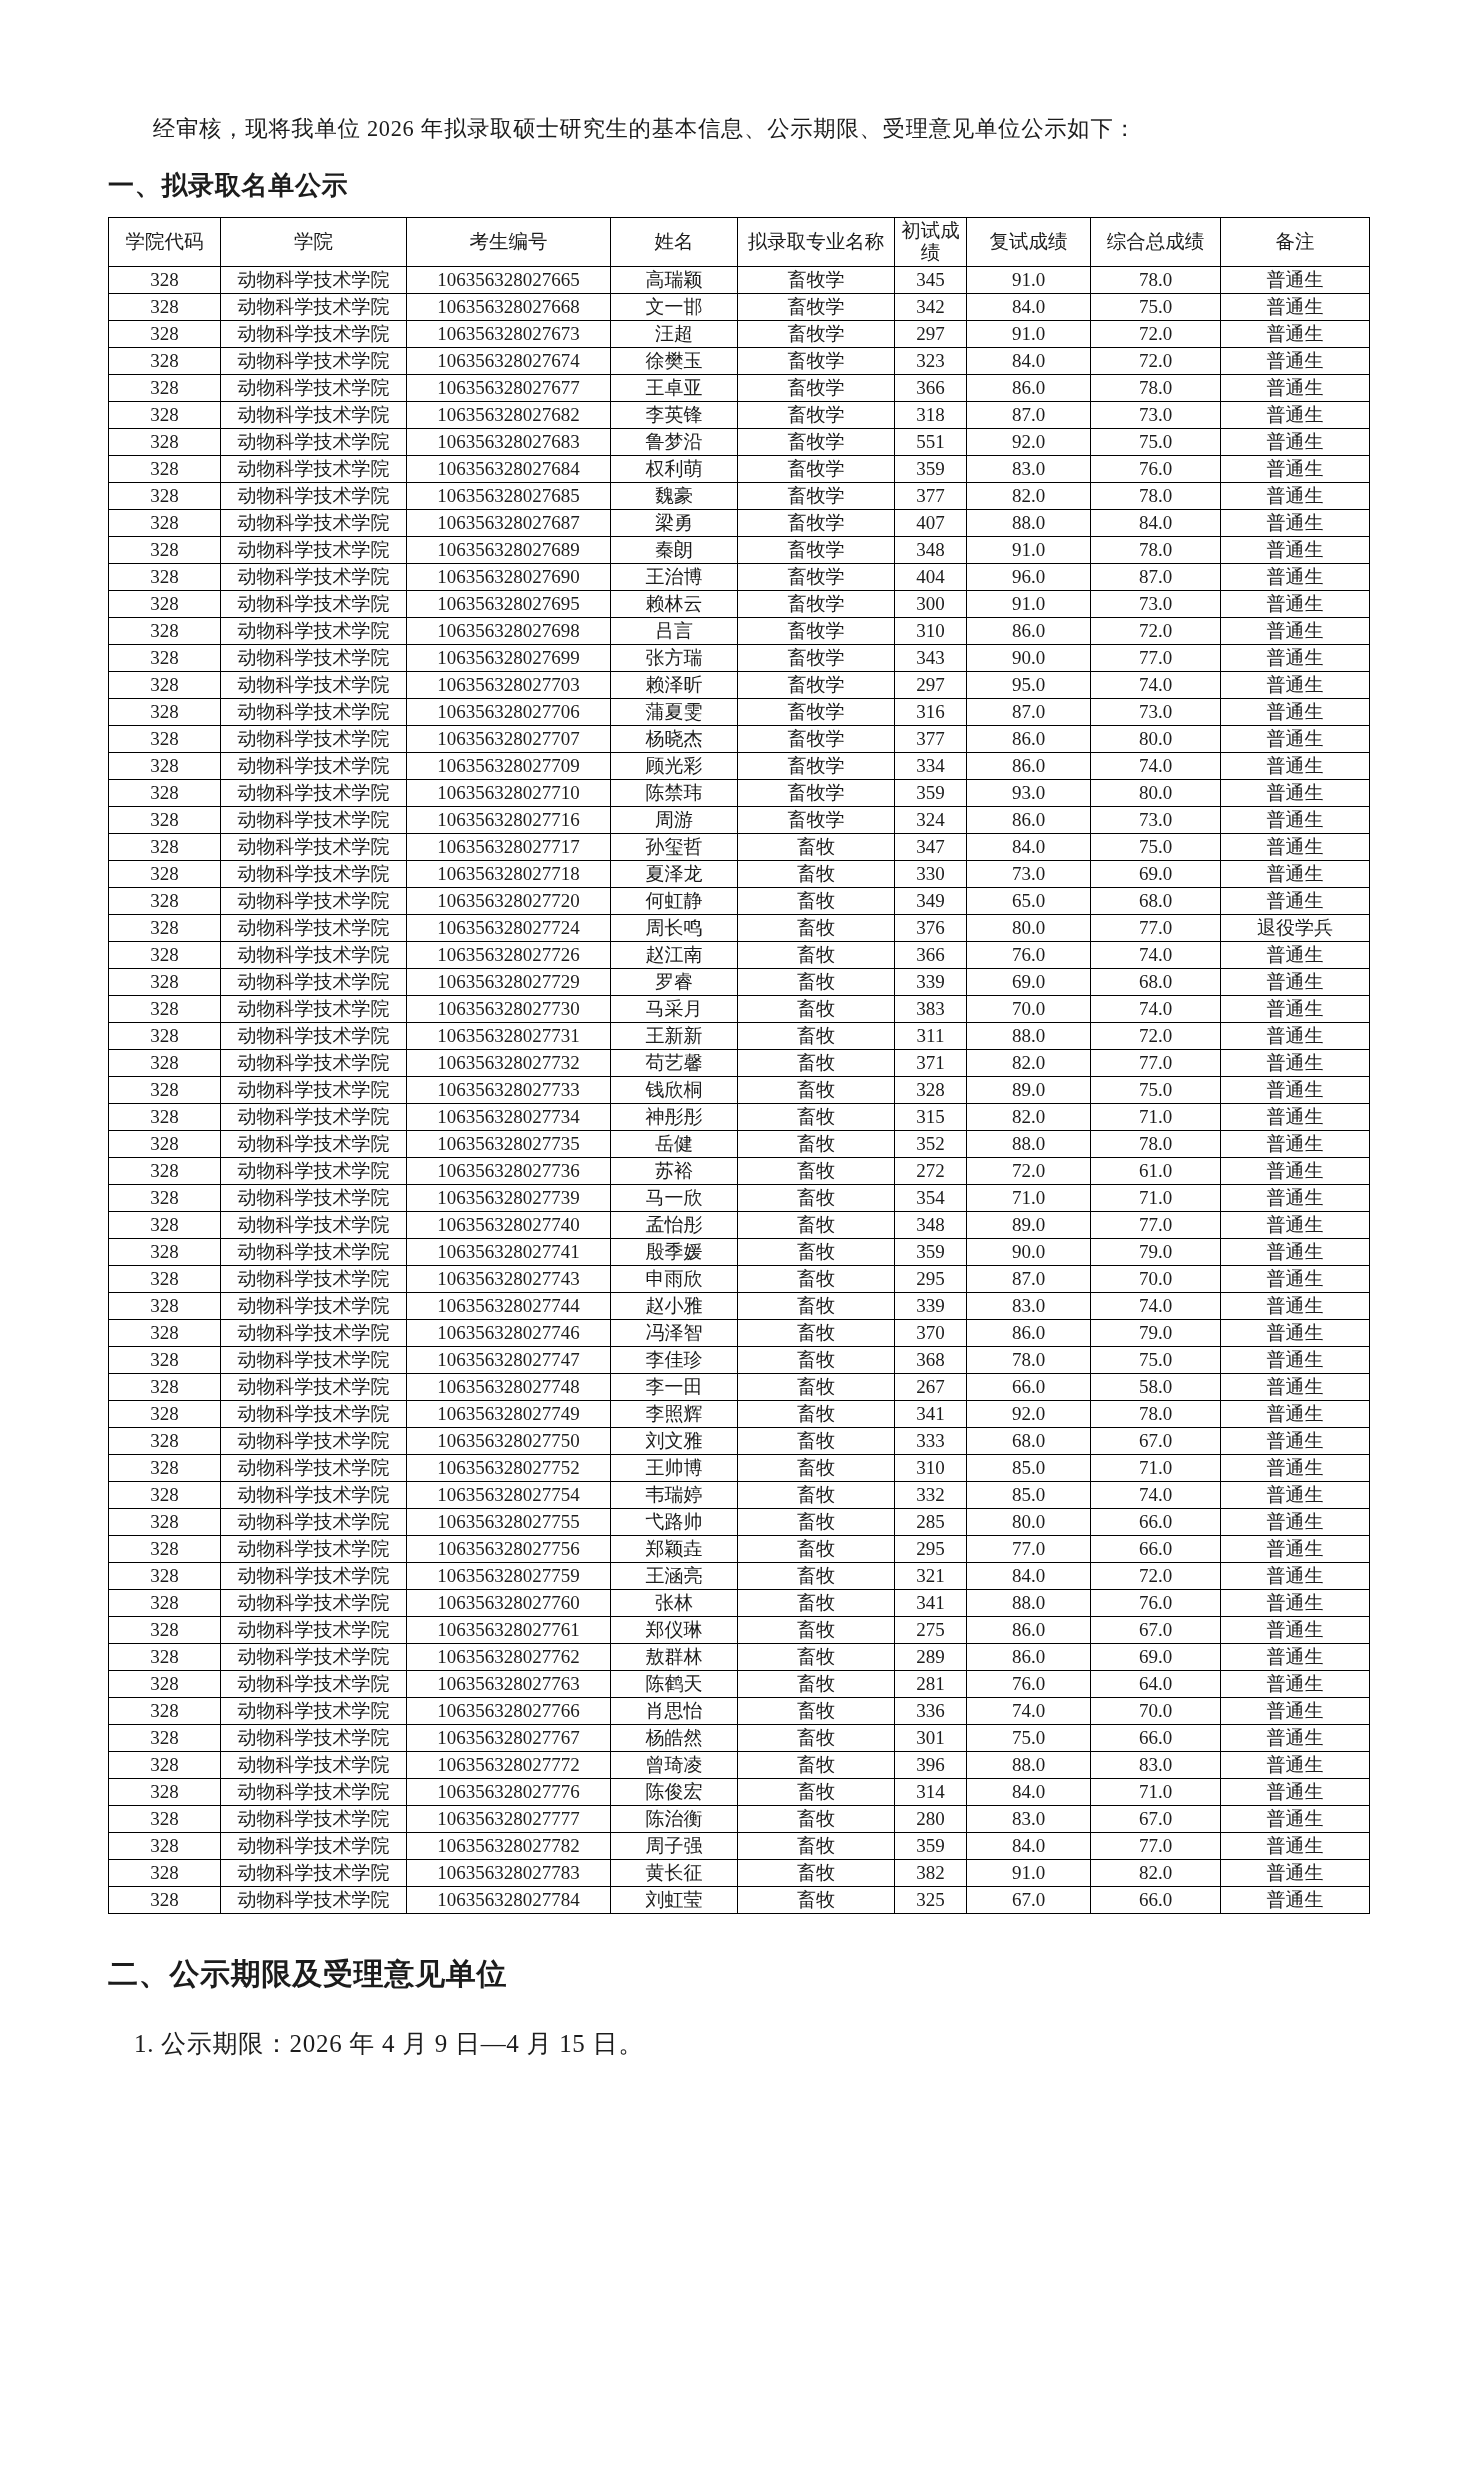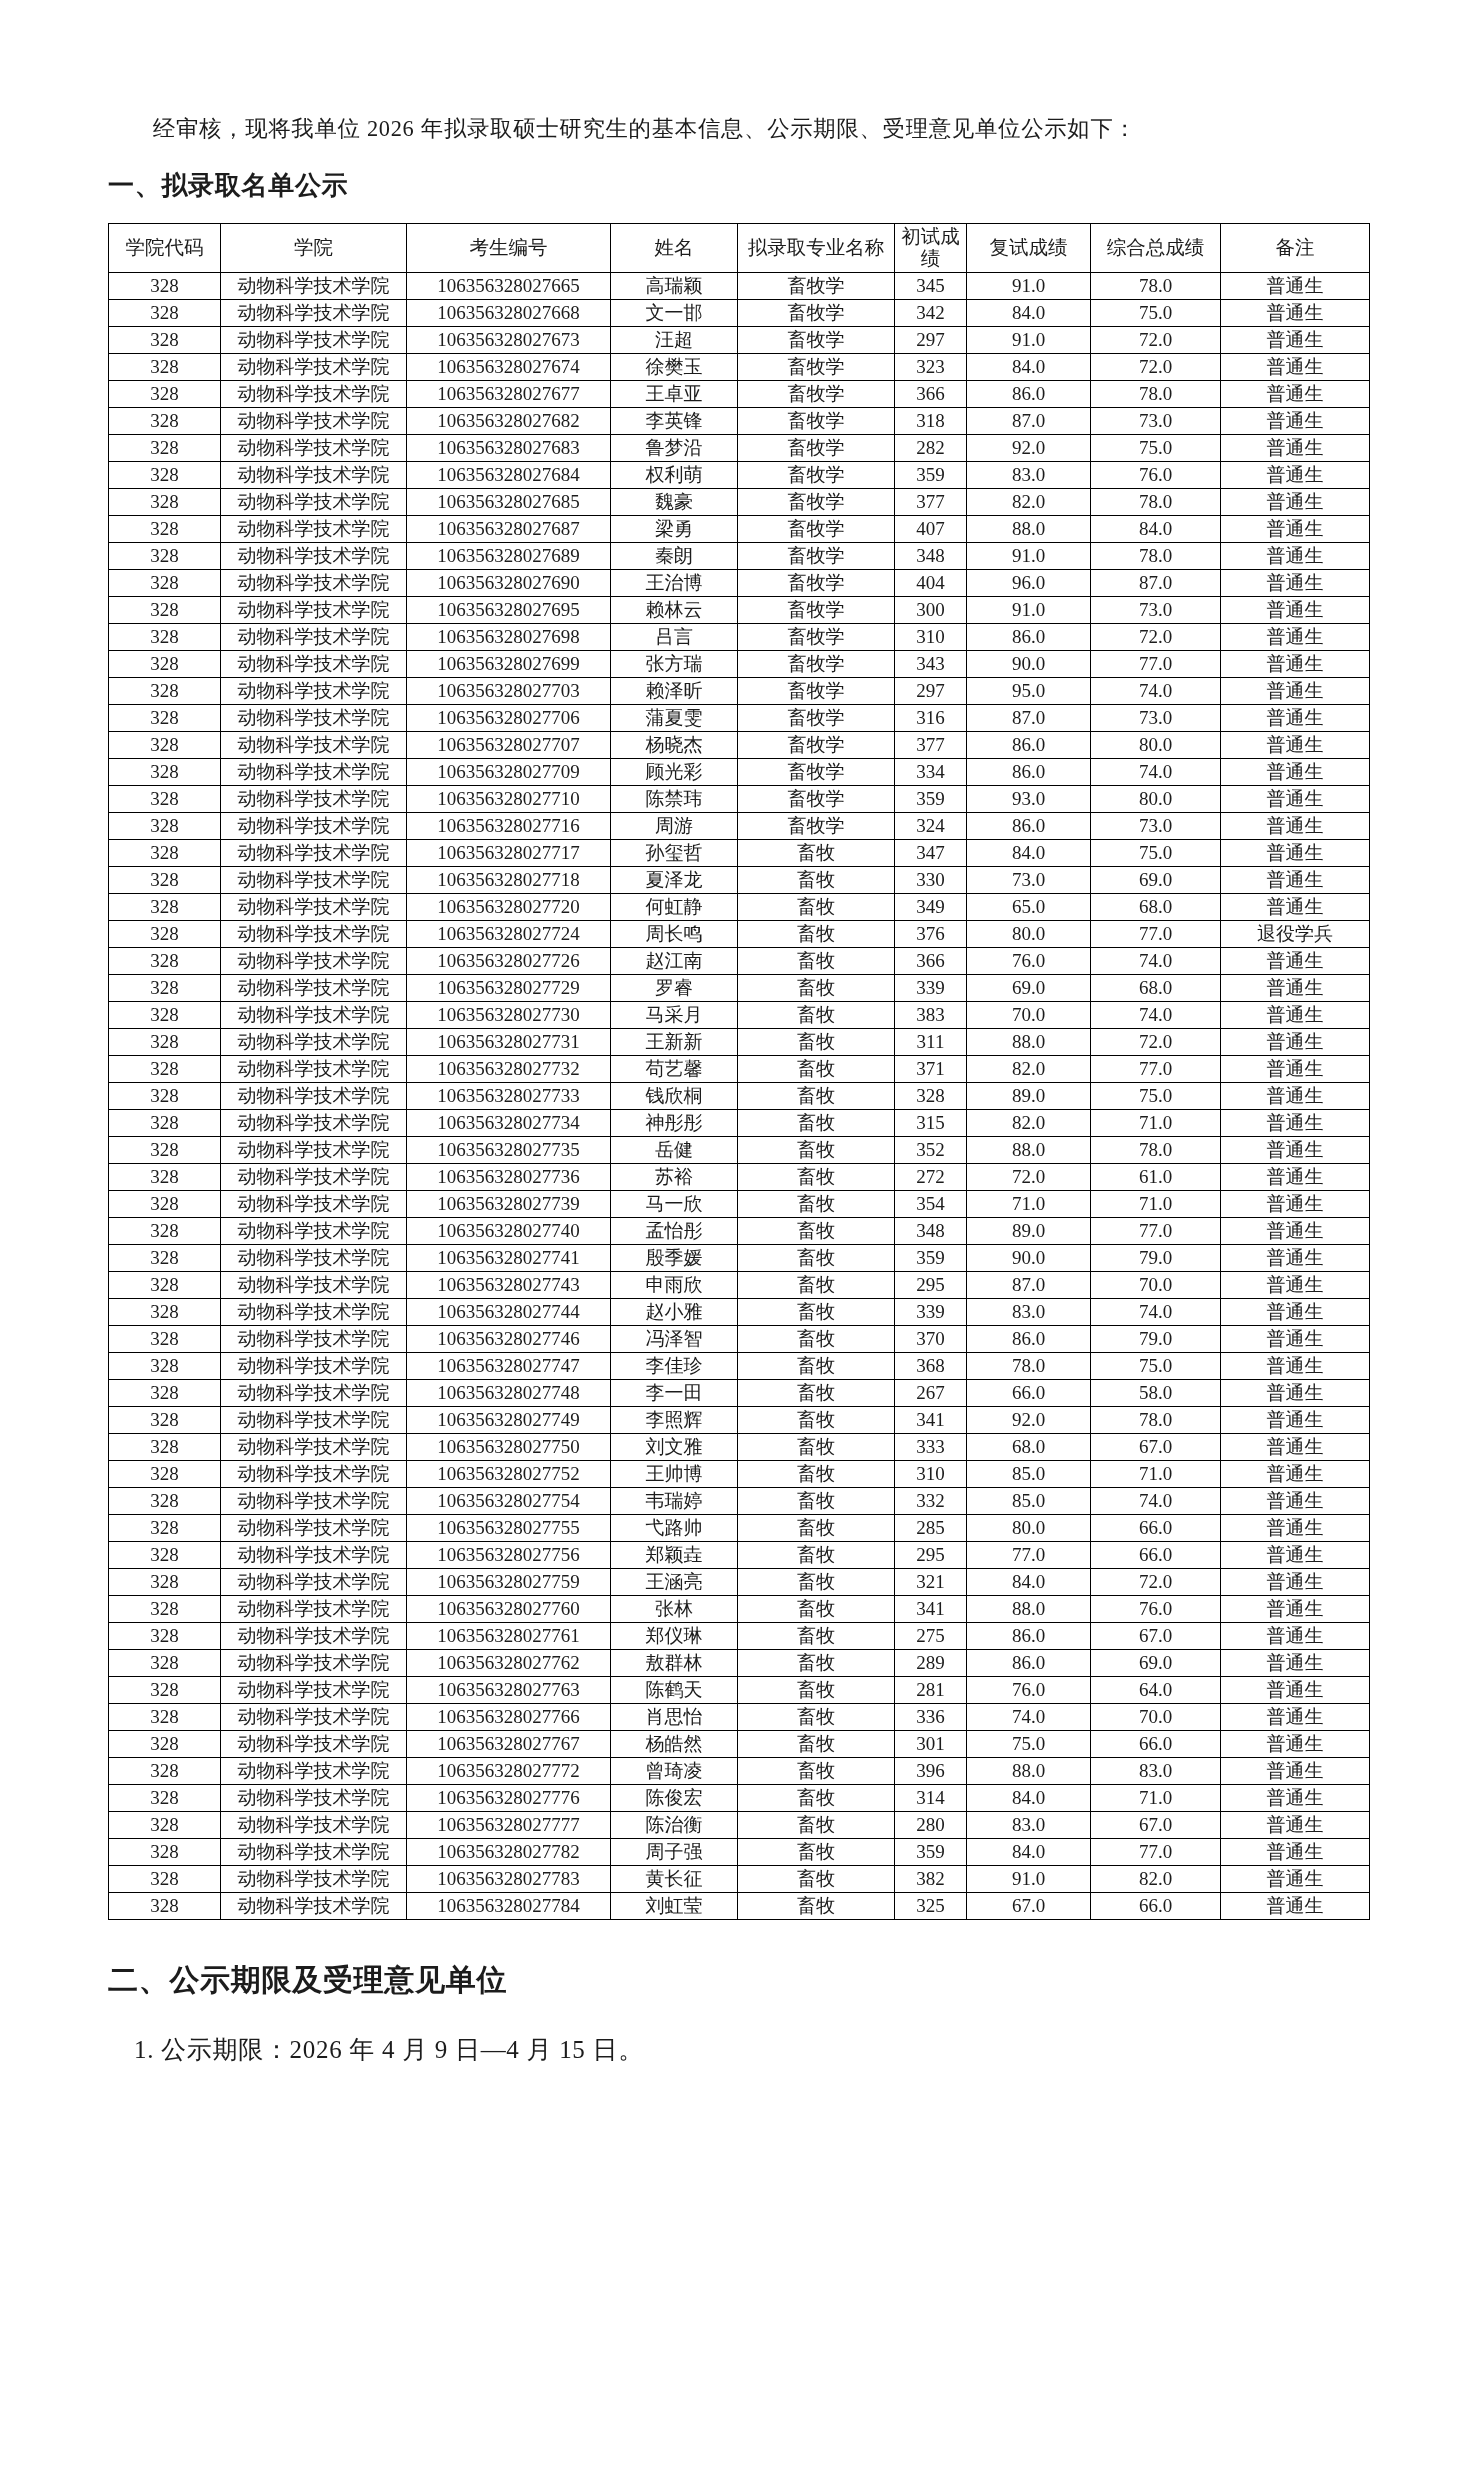--- a/index.html
+++ b/index.html
@@ -30,21 +30,21 @@
     letter-spacing: 0.7px;
   }
   .sec-title {
     margin-top: 23px;
     font-size: 26px;
     font-weight: bold;
     letter-spacing: 0.7px;
     font-family: "Liberation Sans", "DejaVu Sans", sans-serif;
   }
   table.roster {
-    margin-top: 20px;
+    margin-top: 14px;
     border-collapse: collapse;
     table-layout: fixed;
     width: 1262px;
   }
   table.roster th, table.roster td {
     border: 1.4px solid #000000;
     text-align: center;
     vertical-align: middle;
     padding: 0 2.9px;
     overflow: hidden;
@@ -176,21 +176,21 @@
             <td>87.0</td>
             <td>73.0</td>
             <td>普通生</td>
           </tr>
           <tr>
             <td>328</td>
             <td>动物科学技术学院</td>
             <td>106356328027683</td>
             <td>鲁梦沿</td>
             <td>畜牧学</td>
-            <td>282</td>
+            <td>551</td>
             <td>92.0</td>
             <td>75.0</td>
             <td>普通生</td>
           </tr>
           <tr>
             <td>328</td>
             <td>动物科学技术学院</td>
             <td>106356328027684</td>
             <td>权利萌</td>
             <td>畜牧学</td>

